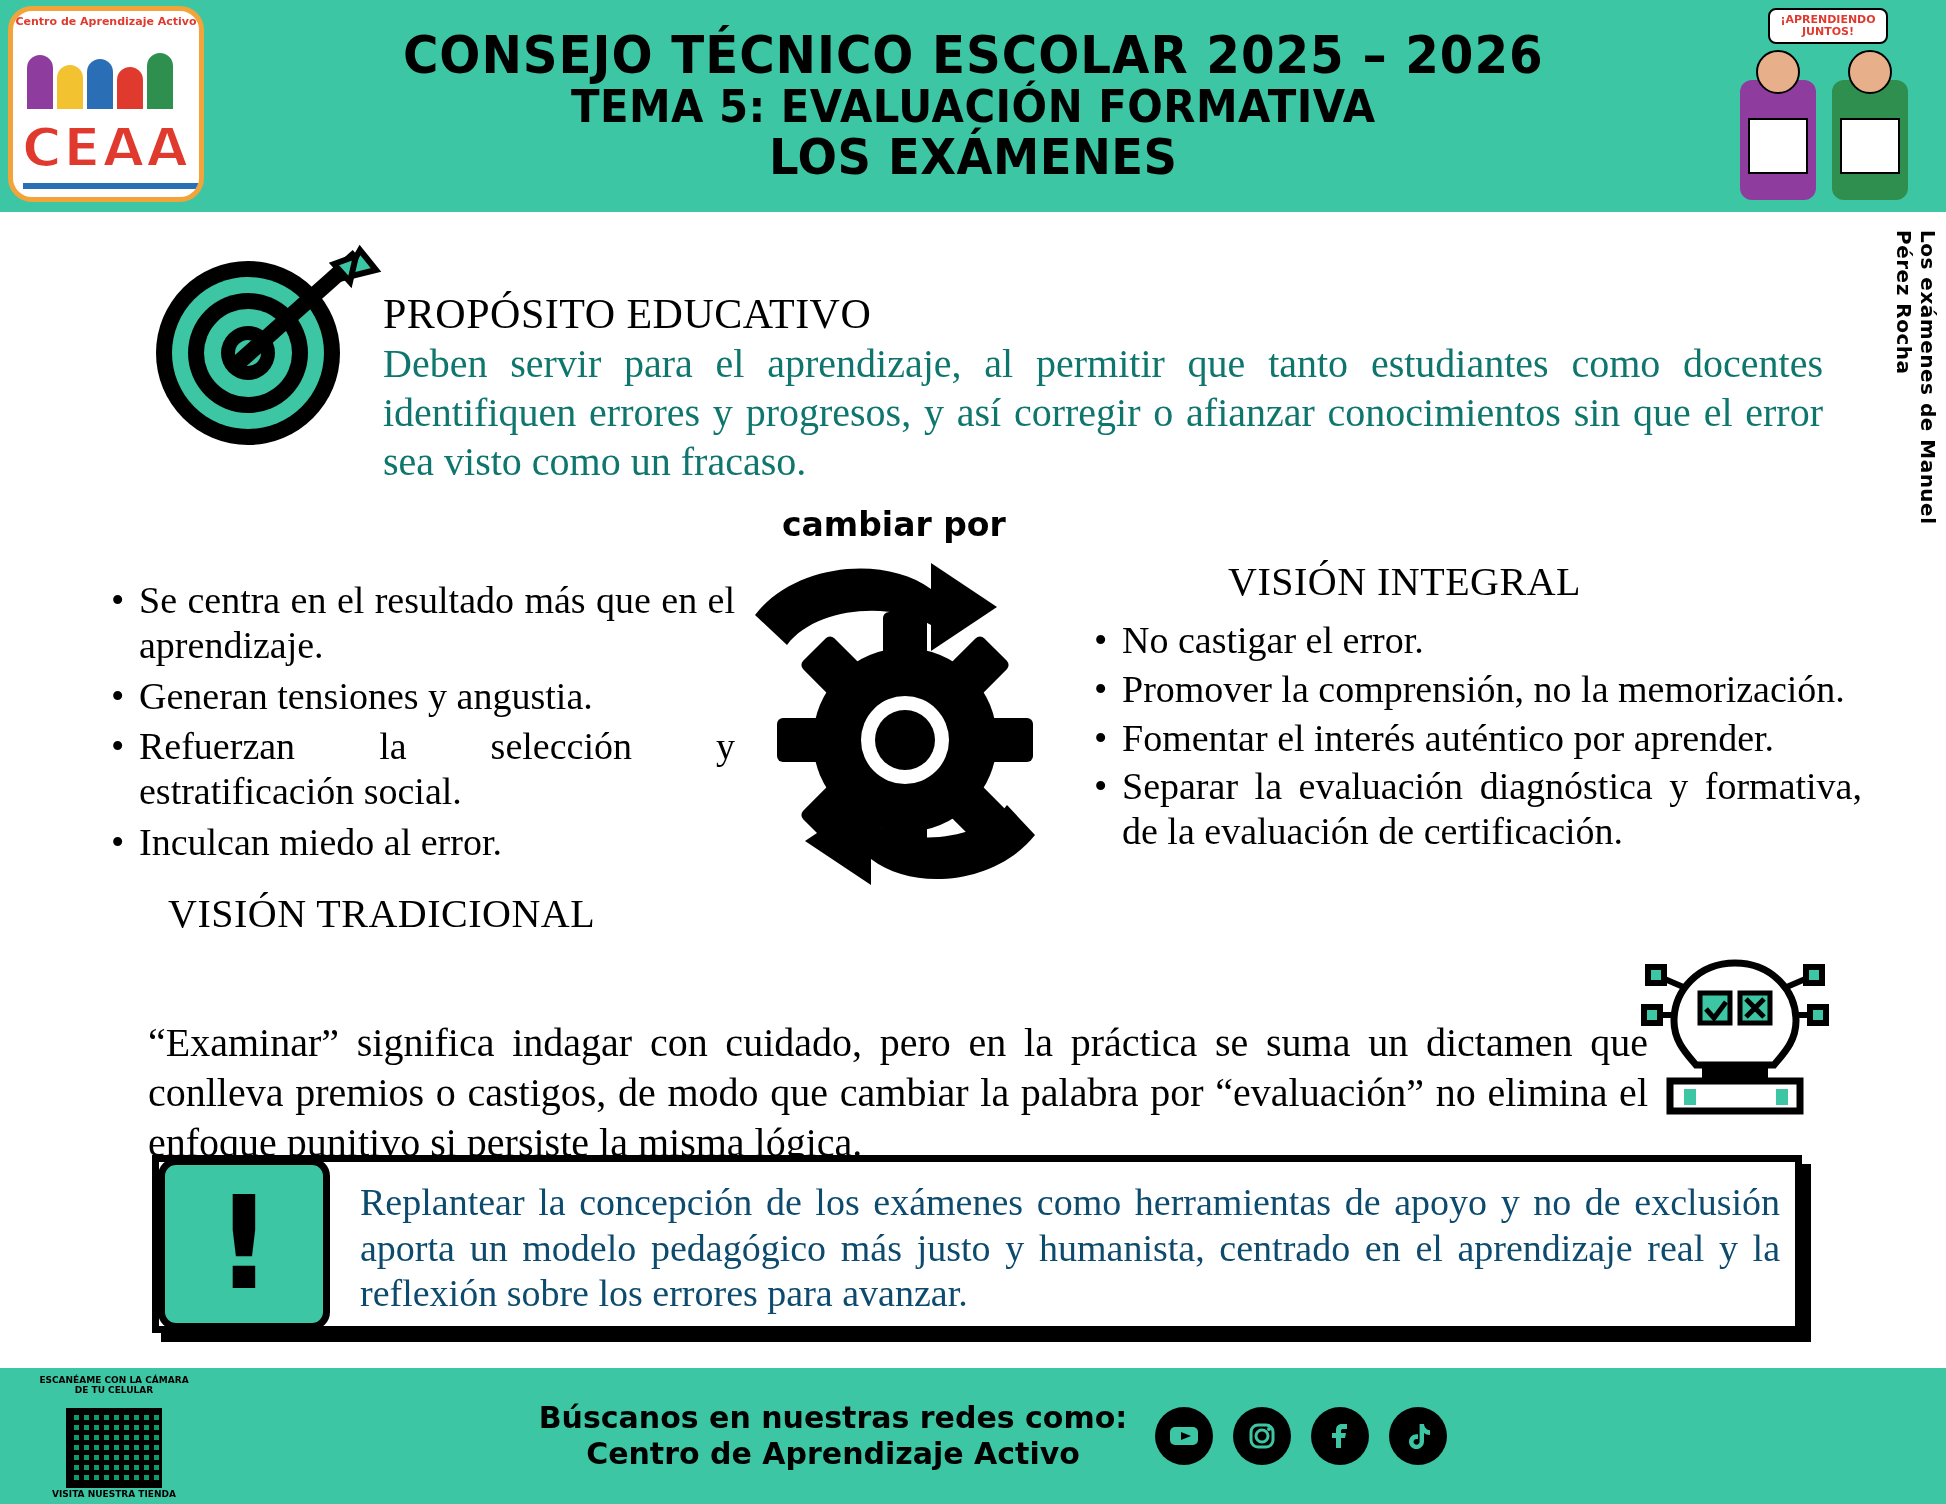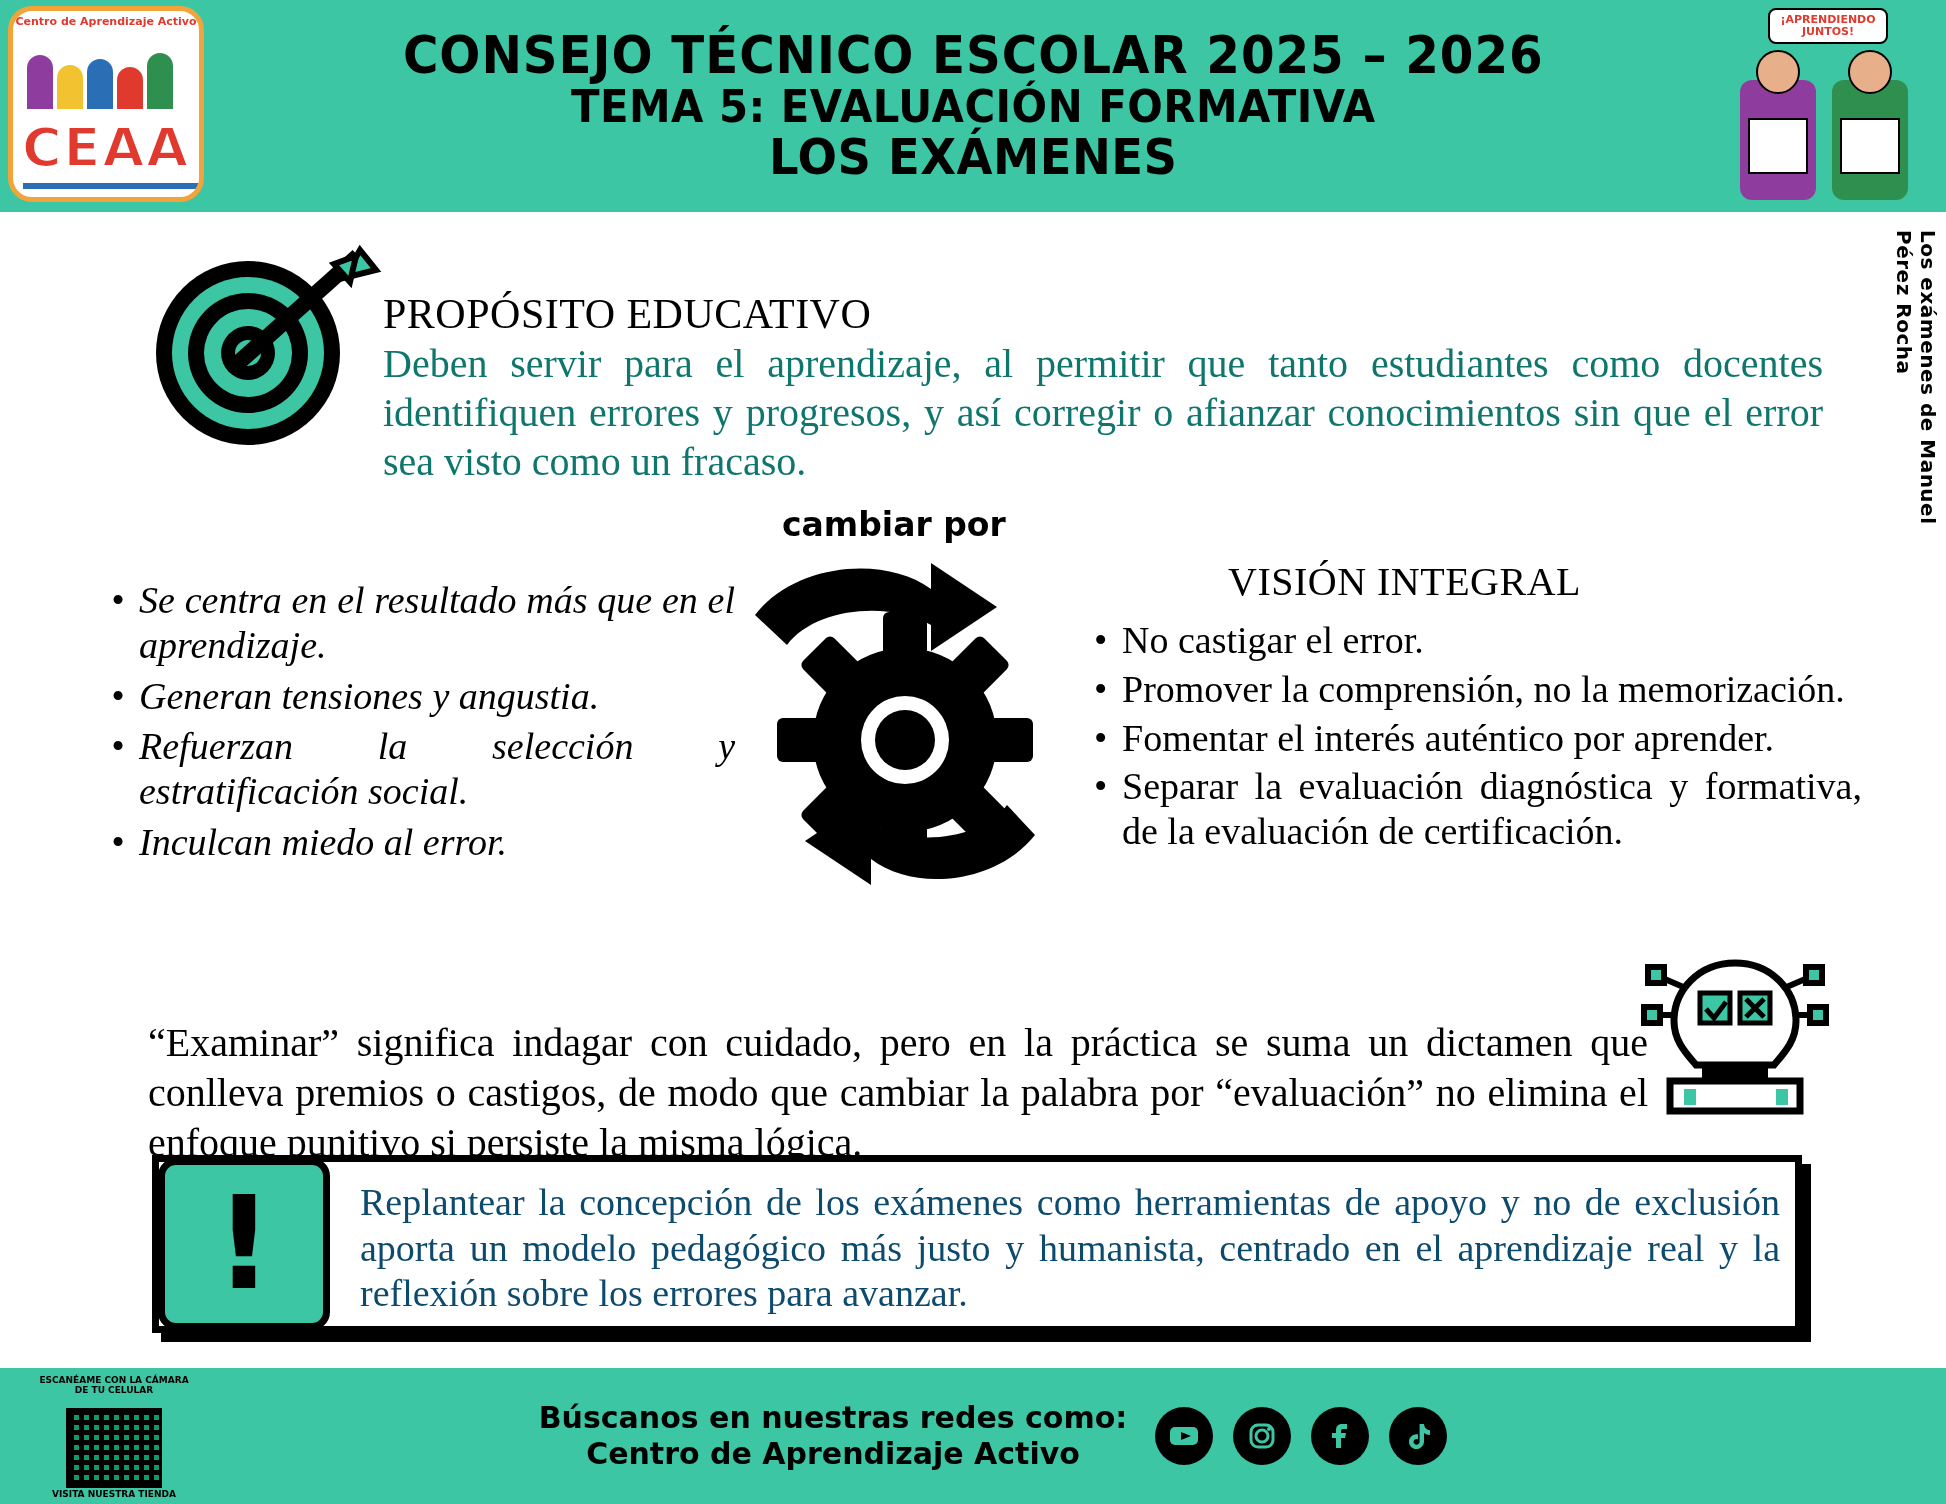--- a/index.html
+++ b/index.html
@@ -161,21 +161,21 @@
 
   
   .trad-list {
     position: absolute;
     left: 105px; top: 578px;
     width: 630px;
     font-size: 38px;
     line-height: 1.18;
     color: #000;
   }
-  .trad-list ul { margin: 0; padding-left: 34px; list-style: none; font-style: italic; }
+  .trad-list ul { margin: 0; padding-left: 34px; list-style: none; }
   .trad-list li { position: relative; margin-bottom: 6px; text-align: justify; }
   .trad-list li::before {
     content: "•"; position: absolute; left: -28px; top: 0; font-size: 38px;
   }
   .trad-title {
     position: absolute;
     left: 168px; top: 890px;
     font-size: 40px;
     letter-spacing: 0.5px;
     color: #000;
@@ -390,20 +390,21 @@
   </div>
 
   <div class="trad-list">
     <ul>
       <li>Se centra en el resultado más que en el aprendizaje.</li>
       <li>Generan tensiones y angustia.</li>
       <li>Refuerzan la selección y estratificación social.</li>
       <li>Inculcan miedo al error.</li>
     </ul>
   </div>
+  <div class="trad-title">VISIÓN TRADICIONAL</div>
 
   <div class="integral-title">VISIÓN INTEGRAL</div>
   <div class="integral-list">
     <ul>
       <li>No castigar el error.</li>
       <li>Promover la comprensión, no la memorización.</li>
       <li>Fomentar el interés auténtico por aprender.</li>
       <li>Separar la evaluación diagnóstica y formativa, de la evaluación de certificación.</li>
     </ul>
   </div>

